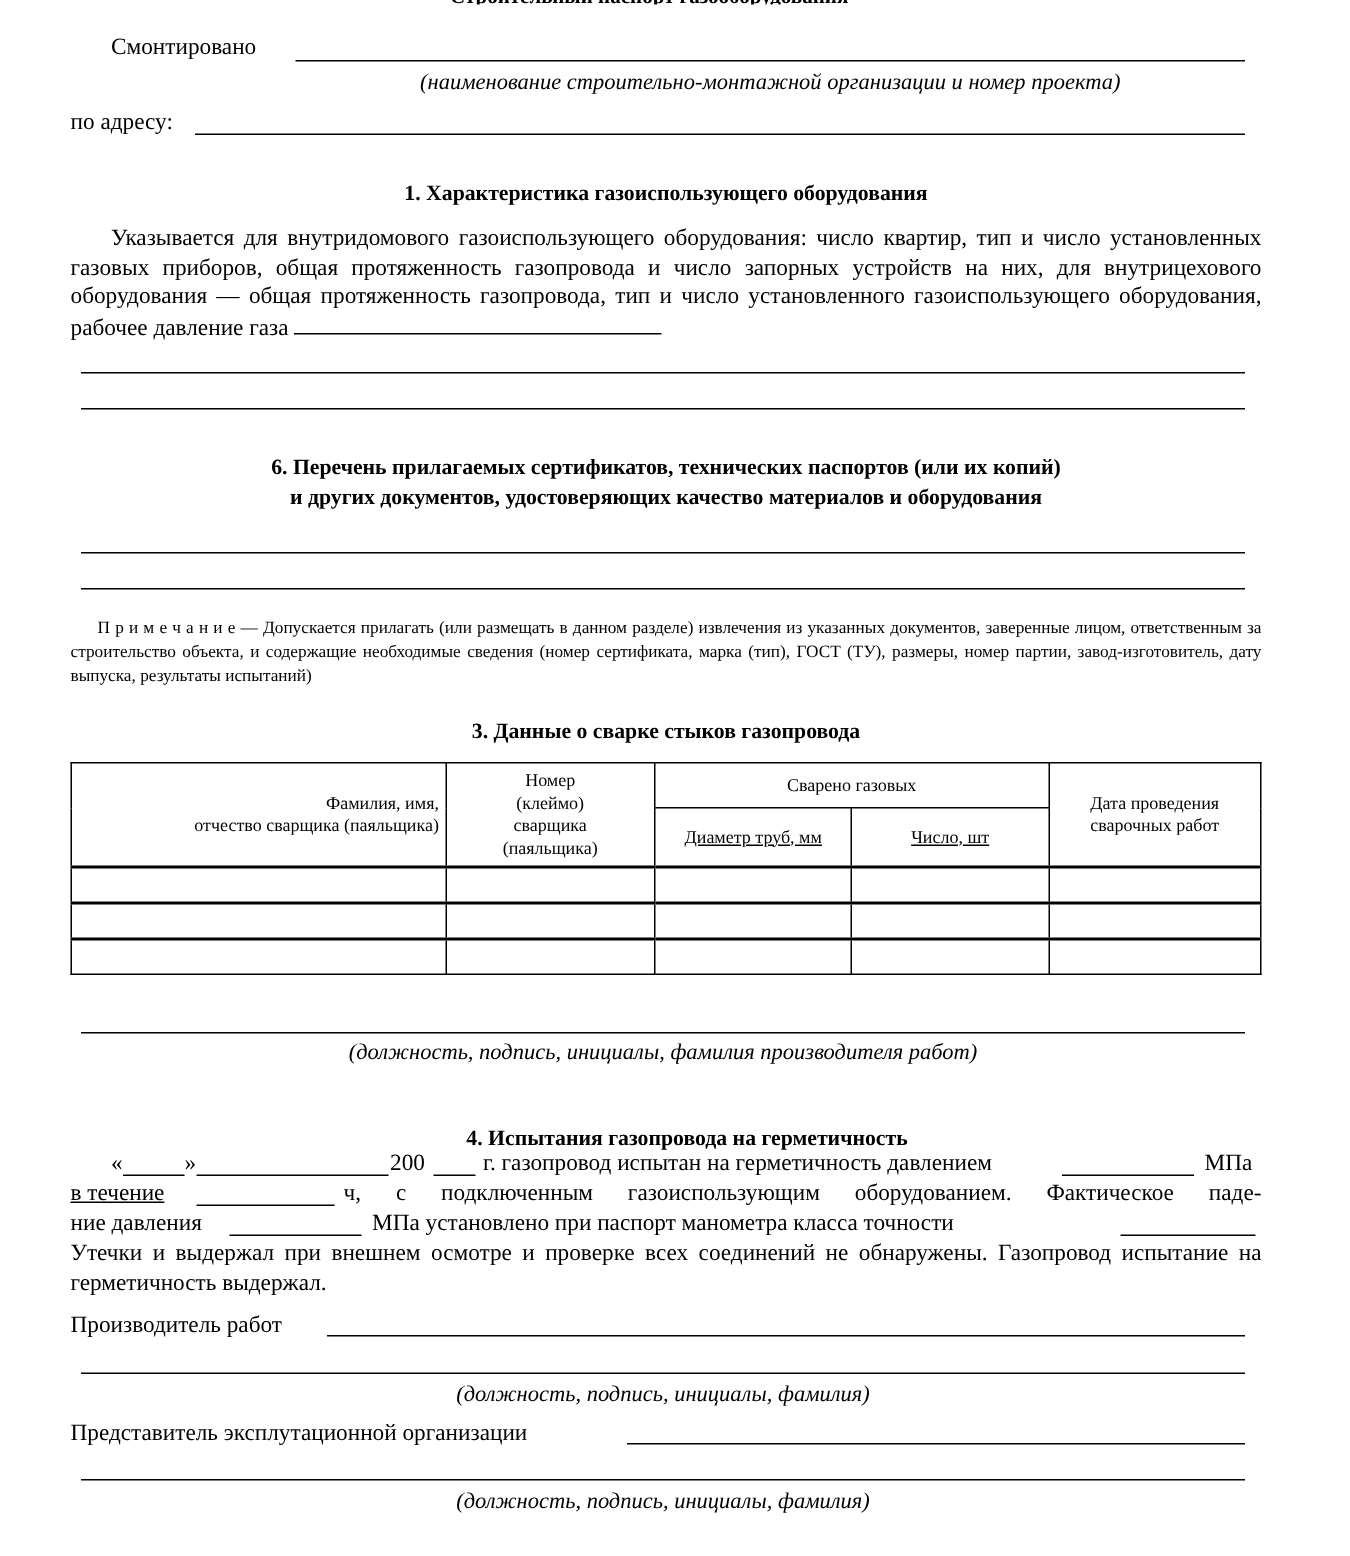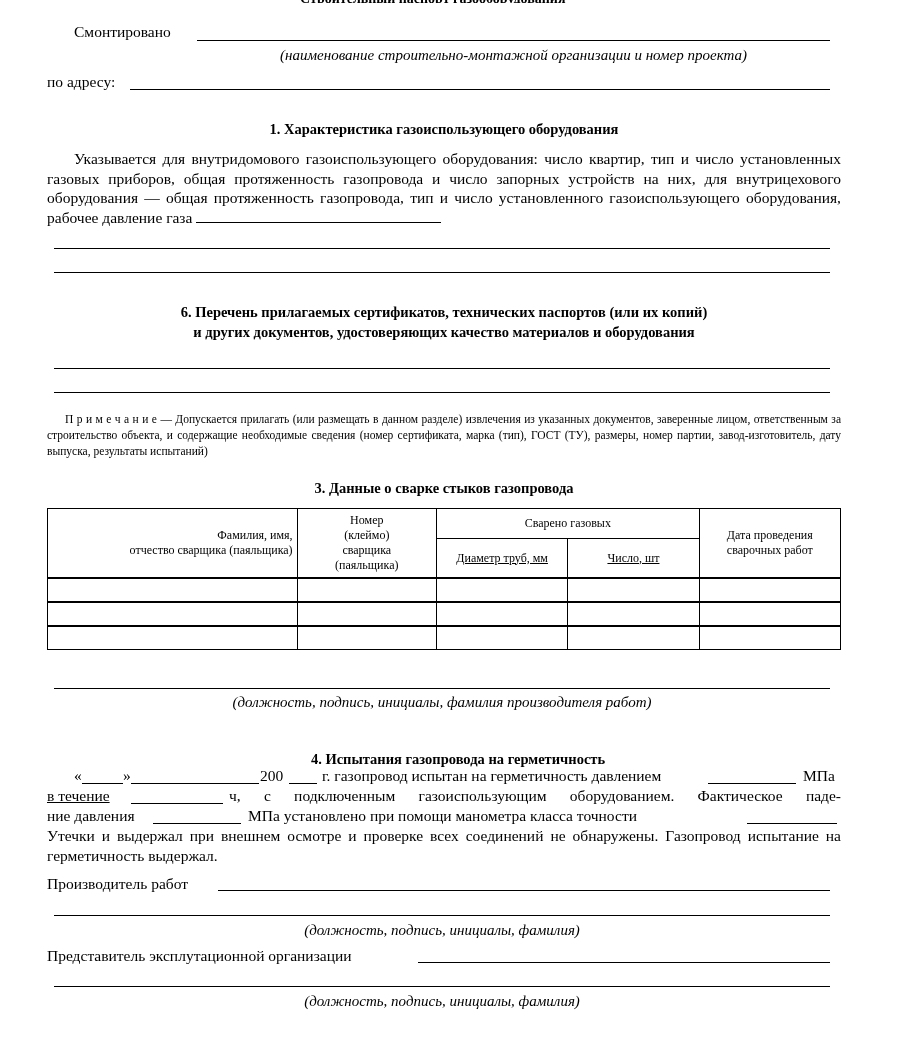--- a/index.html
+++ b/index.html
@@ -104,21 +104,21 @@
 <div class="abs txt" style="left:322px; top:767px;">г. газопровод испытан на герметичность давлением</div>
 <div class="line" style="left:708px; top:783px; width:88px;"></div>
 <div class="abs txt" style="left:803px; top:767px;">МПа</div>
 
 <div class="abs txt" style="left:47px; top:787px;text-decoration:underline;">в течение</div>
 <div class="line" style="left:131px; top:803px; width:92px;"></div>
 <div class="abs txt" style="left:229px; top:787px; width:612px; text-align:justify; text-align-last:justify;">ч, с подключенным газоиспользующим оборудованием. Фактическое паде-</div>
 
 <div class="abs txt" style="left:47px; top:807px;">ние давления</div>
 <div class="line" style="left:153px; top:823px; width:88px;"></div>
-<div class="abs txt" style="left:248px; top:807px;">МПа установлено при помощи манометра класса точности</div>
+<div class="abs txt" style="left:248px; top:807px;">МПа установлено при паспорт манометра класса точности</div>
 <div class="line" style="left:747px; top:823px; width:90px;"></div>
 
 <div class="abs para" style="left:47px; top:826px; width:794px;">Утечки и выдержал при внешнем осмотре и проверке всех соединений не обнаружены. Газопровод испытание на герметичность выдержал.</div>
 
 <div class="abs txt" style="left:47px; top:875px;">Производитель работ</div>
 <div class="line" style="left:218px; top:890px; width:612px;"></div>
 <div class="line" style="left:54px; top:915px; width:776px;"></div>
 <div class="abs cap" style="left:54px; top:922px; width:776px;">(должность, подпись, инициалы, фамилия)</div>
 
 <div class="abs txt" style="left:47px; top:947px;">Представитель эксплутационной организации</div>

